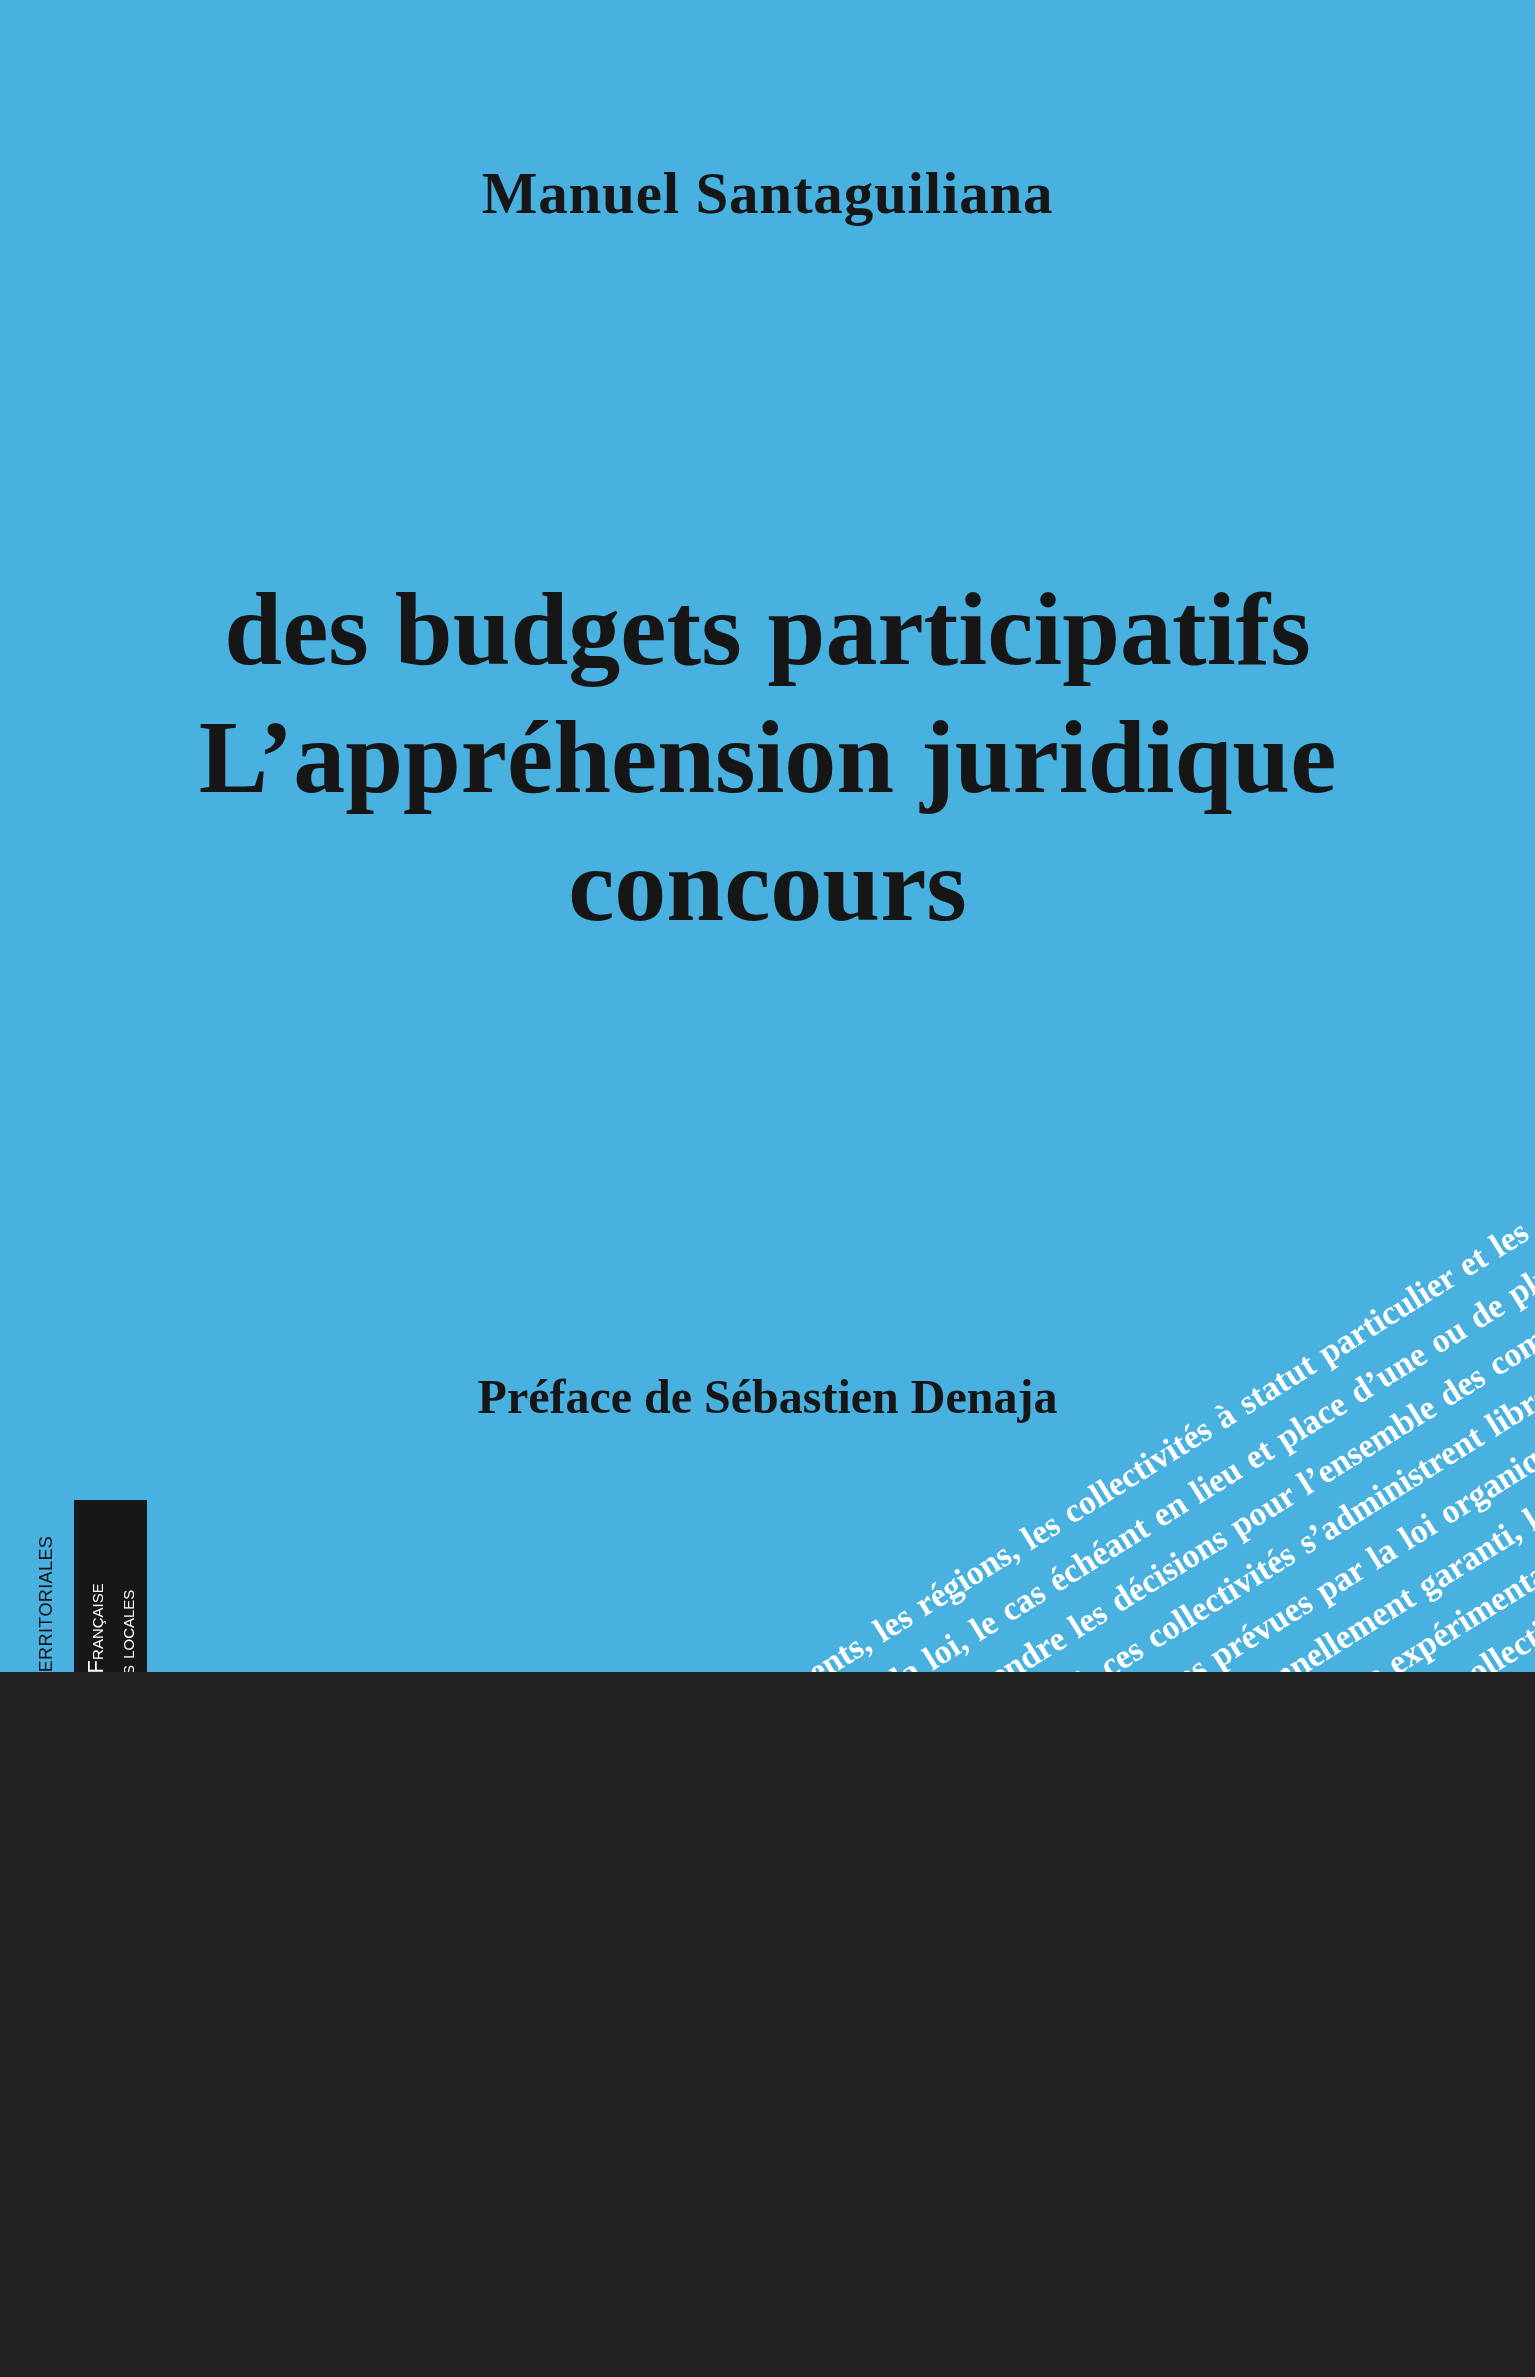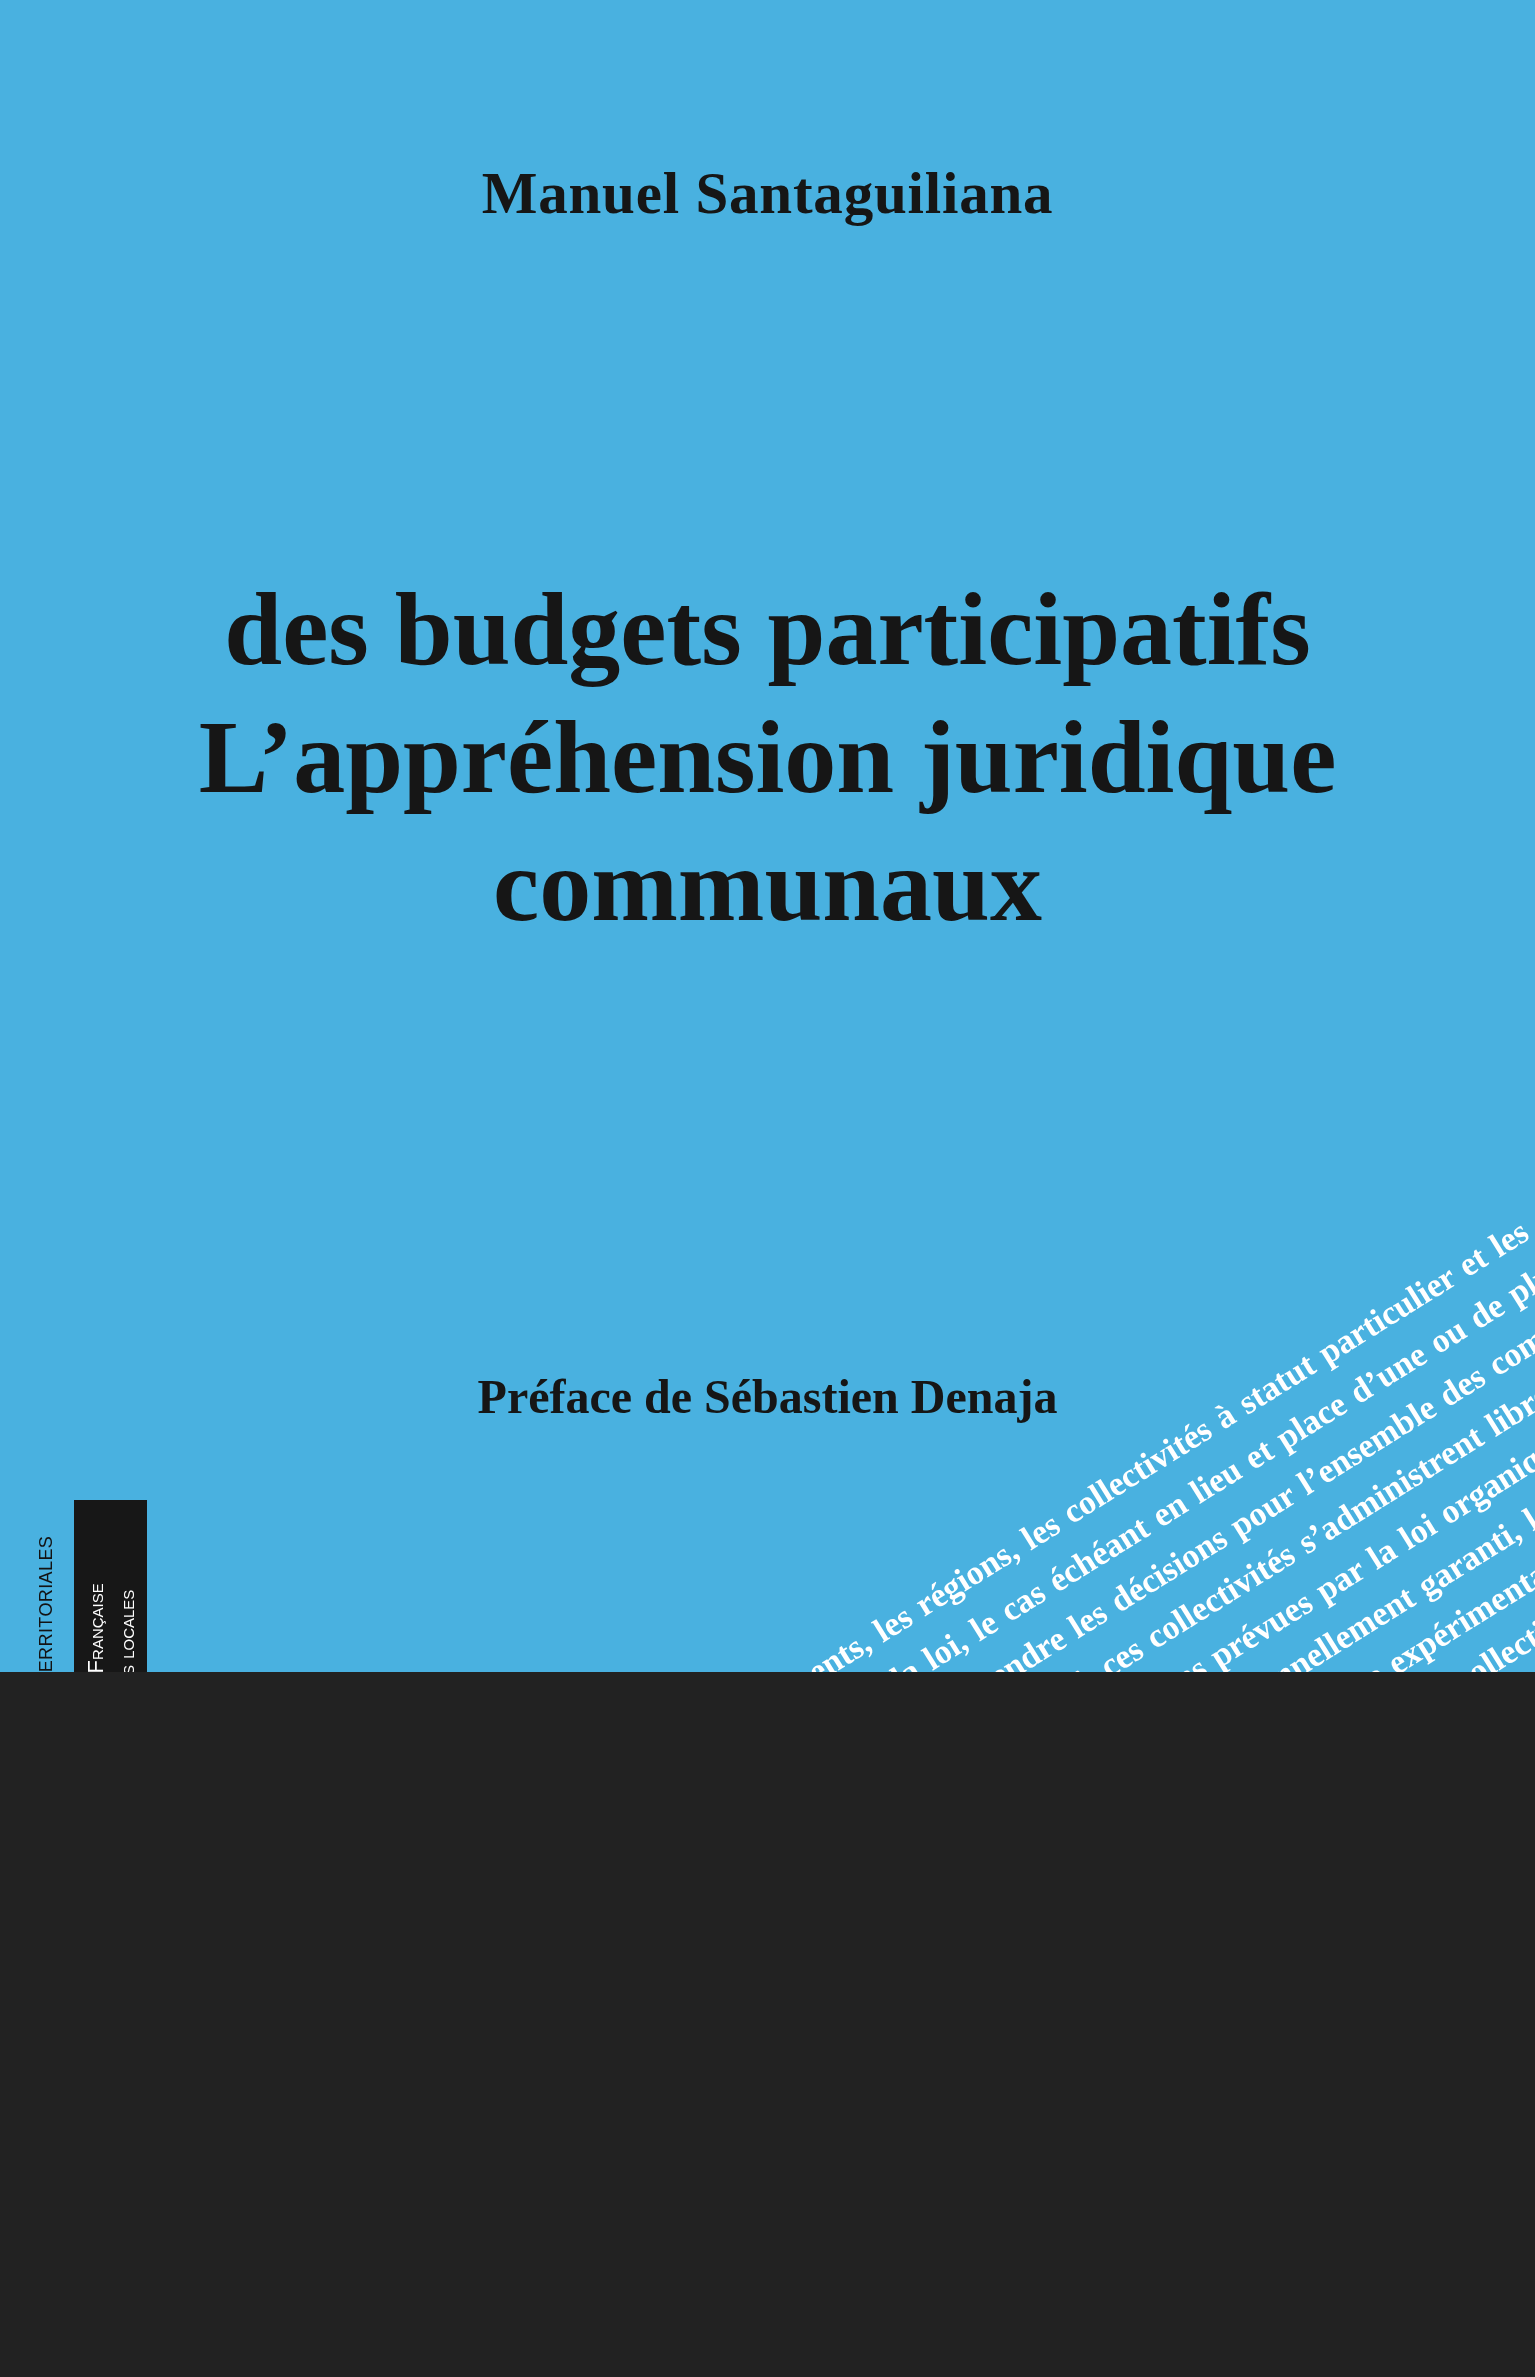--- a/index.html
+++ b/index.html
@@ -84,21 +84,21 @@
 </head>
 <body>
 
 <div class="page">
 
   <div class="author">Manuel Santaguiliana</div>
 
   <div class="title">
     <div>des budgets participatifs</div>
     <div>L’appréhension juridique</div>
-    <div>communaux</div>
+    <div>concours</div>
   </div>
 
   <div class="preface">Préface de Sébastien Denaja</div>
 
   <div class="band">
     <div class="bline">Les collectivités territoriales de la République sont les communes, les départements, les régions, les collectivités à statut particulier et les collectivités</div>
     <div class="bline">d’outre-mer régies par l’article 74. Toute autre collectivité territoriale est créée par la loi, le cas échéant en lieu et place d’une ou de plusieurs</div>
     <div class="bline">collectivités mentionnées au présent alinéa. Les collectivités territoriales ont vocation à prendre les décisions pour l’ensemble des compétences</div>
     <div class="bline">qui peuvent le mieux être mises en œuvre à leur échelon. Dans les conditions prévues par la loi, ces collectivités s’administrent librement par des</div>
     <div class="bline">élus et disposent d’un pouvoir réglementaire pour l’exercice de leurs compétences. Dans les conditions prévues par la loi organique, et sauf</div>

